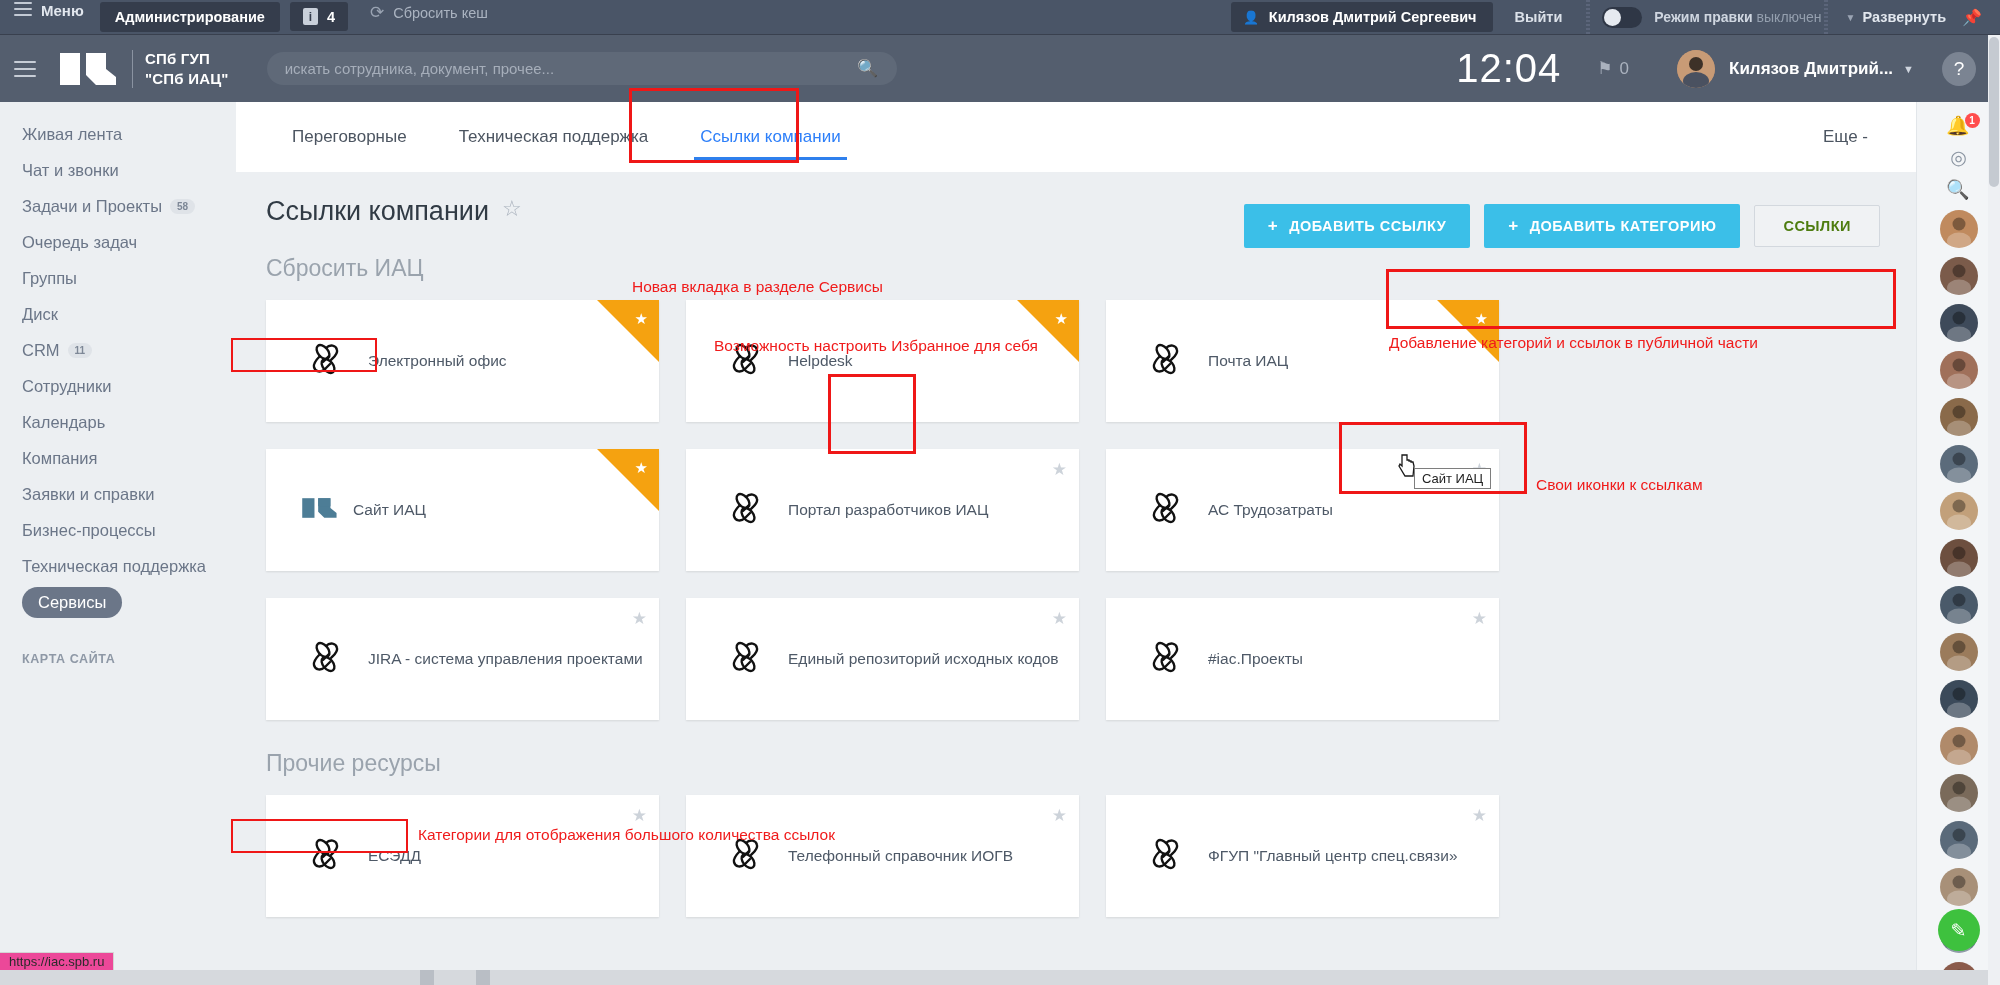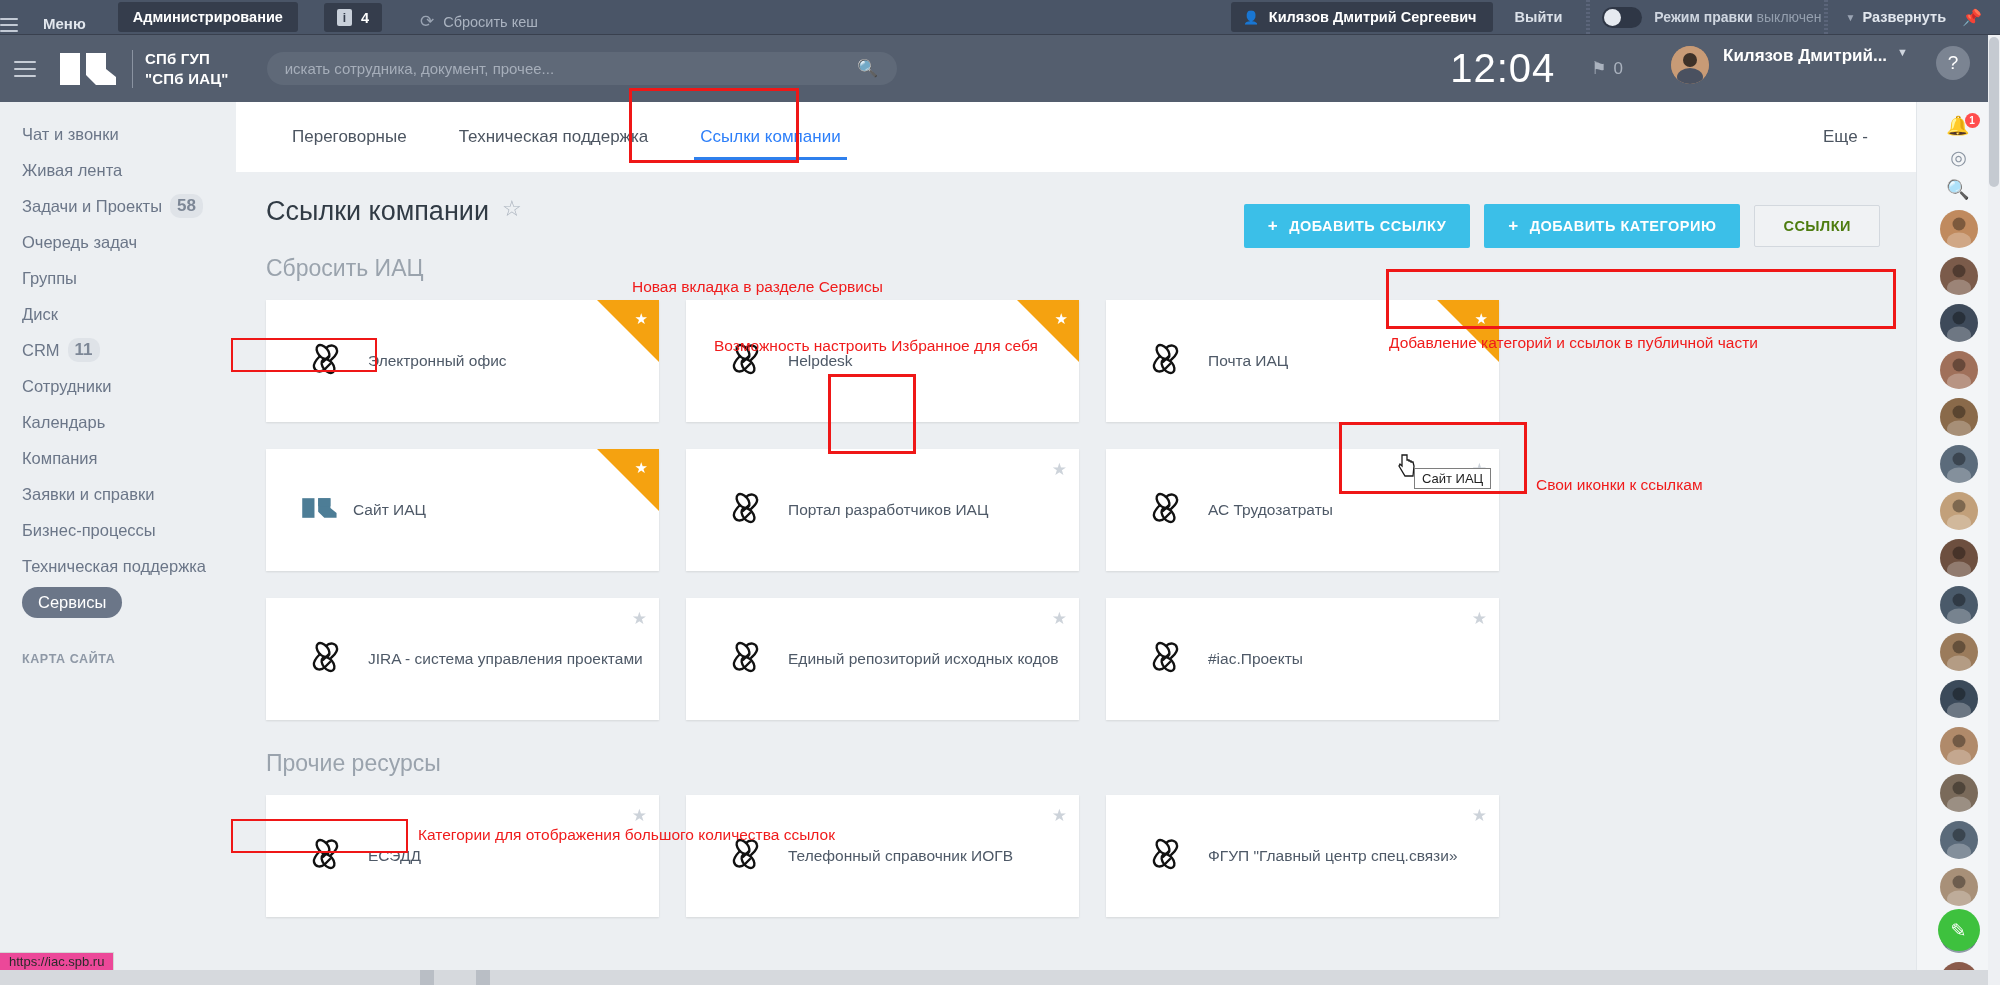--- a/index.html
+++ b/index.html
@@ -11,21 +11,21 @@
   }
 
   
   .admin-bar {
     position: absolute; top: 0; left: 0; width: 2000px; height: 35px;
     background: #4a5567;
     display: flex; align-items: center;
     color: #c3cad5; font-size: 15px;
     border-bottom: 1px solid #39404e;
   }
-  .admin-bar-left { display: flex; align-items: flex-end; gap: 16px; }
+  .admin-bar-left { display: flex; align-items: flex-start; gap: 0; padding-left: 14px; }
   .ab-burger { width: 18px; height: 14px; display: flex; flex-direction: column;
                justify-content: space-between; margin-right: 9px; }
   .ab-burger i { display: block; height: 2px; background: #c3cad5; border-radius: 1px; }
   .ab-menu-label { font-size: 15px; color: #e2e7ee; font-weight: bold; margin-right: 16px; }
   .ab-chip {
     background: #353d4c; color: #fff; font-weight: bold; font-size: 14.5px;
     padding: 7px 15px; border-radius: 3px; margin-right: 10px; white-space: nowrap;
   }
   .ab-chip.sq { display: flex; align-items: center; gap: 9px; padding: 6px 13px; }
   .ab-info-glyph {
@@ -77,21 +77,21 @@
     margin-left: 38px; width: 630px; height: 33px; border-radius: 17px;
     background: #5f6978; display: flex; align-items: center; padding: 0 18px;
     position: relative;
   }
   .search-box input {
     flex: 1; background: transparent; border: none; outline: none;
     color: #cfd5de; font-size: 15px; font-family: inherit;
   }
   .search-box input::placeholder { color: #a6aeba; }
   .search-ic { color: #b4bcc7; font-size: 17px; }
-  .hdr-right { margin-left: auto; display: flex; padding-right: 12px; }
+  .hdr-right { margin-left: auto; display: flex; align-items: center; padding-right: 6px; }
   .clock { color: #fff; font-size: 40px; font-weight: 300; letter-spacing: 1px; }
   .flag-count { color: #aab2be; font-size: 17px; margin-left: 36px; display:flex;
                 align-items:center; gap: 7px; }
   .hdr-avatar { width: 38px; height: 38px; border-radius: 50%; margin-left: 48px;
                 background: #b98e6e; overflow: hidden; position: relative; }
   .hdr-user-name { color: #fff; font-size: 17px; font-weight: bold; margin-left: 14px;
                    white-space: nowrap; }
   .hdr-user-caret { color: #cfd5de; font-size: 11px; margin-left: 10px; margin-right: 28px; }
   .help-btn { width: 34px; height: 34px; border-radius: 50%; background: #6e7embedded; }
   .help-btn {
@@ -101,21 +101,21 @@
   }
 
   
   .sidebar {
     position: absolute; top: 102px; left: 0; width: 236px; height: 883px;
     background: #eceff2; padding-top: 14px;
   }
   .sb-item { height: 36px; display: flex; align-items: center; padding: 0 22px;
              color: #6b7688; font-size: 16.5px; white-space: nowrap; }
   .sb-item .cnt { margin-left: 8px; background: #dfe3e8; color: #7d8796;
-                  font-size: 17px; border-radius: 10px; padding: 2px 7px;
+                  font-size: 10px; border-radius: 10px; padding: 2px 7px;
                   font-weight: bold; }
   .sb-item.active { padding: 0 22px; }
   .sb-item.active .pill {
     background: #6b7688; color: #fff; border-radius: 16px;
     padding: 6px 16px; font-size: 16.5px;
   }
   .sb-small { color: #8e98a6; font-size: 12.5px; font-weight: bold;
               letter-spacing: .6px; padding: 0 22px; height: 34px;
               display: flex; align-items: center; }
   .sb-caret { font-size: 11px; color: #9aa3b0; margin-left: 6px; }
@@ -300,24 +300,24 @@
     </span>
     <span class="hdr-user-name">Килязов Дмитрий...</span>
     <span class="hdr-user-caret">▼</span>
     <span class="help-btn">?</span>
   </div>
 </div>
 
 <div class="sidebar">
   <div id="sb-items">
       <div class="sb-item">
+        <span>Живая лента</span>
+      </div>
+      <div class="sb-item">
         <span>Чат и звонки</span>
-      </div>
-      <div class="sb-item">
-        <span>Живая лента</span>
       </div>
       <div class="sb-item">
         <span>Задачи и Проекты</span>
         <span class="cnt">58</span>
       </div>
       <div class="sb-item">
         <span>Очередь задач</span>
       </div>
       <div class="sb-item">
         <span>Группы</span>

